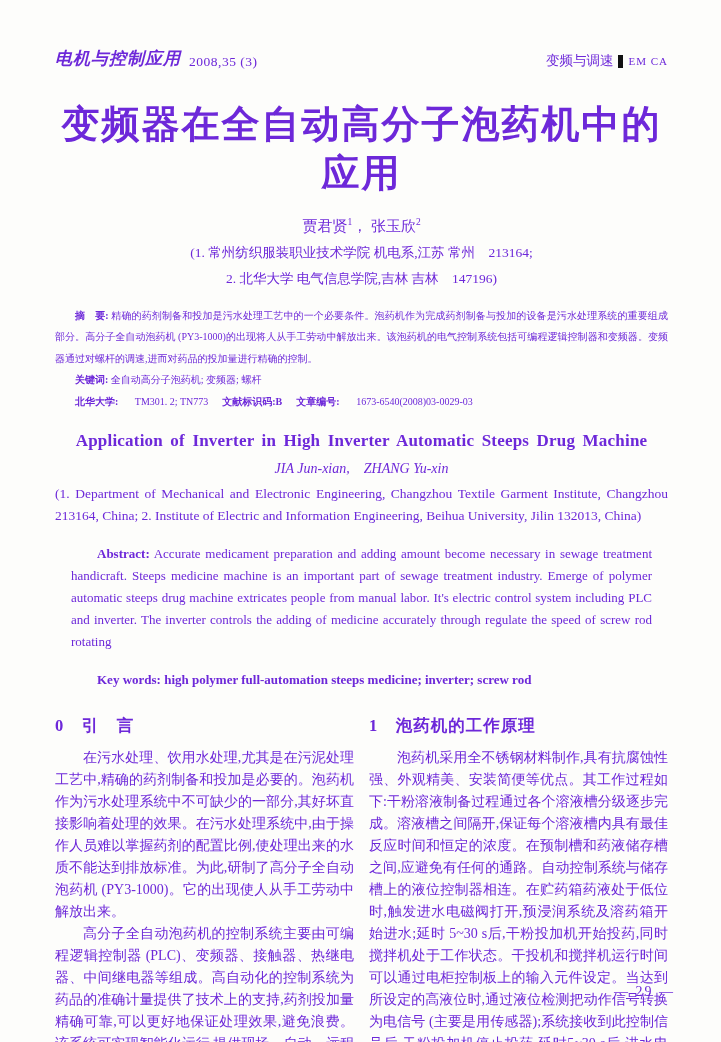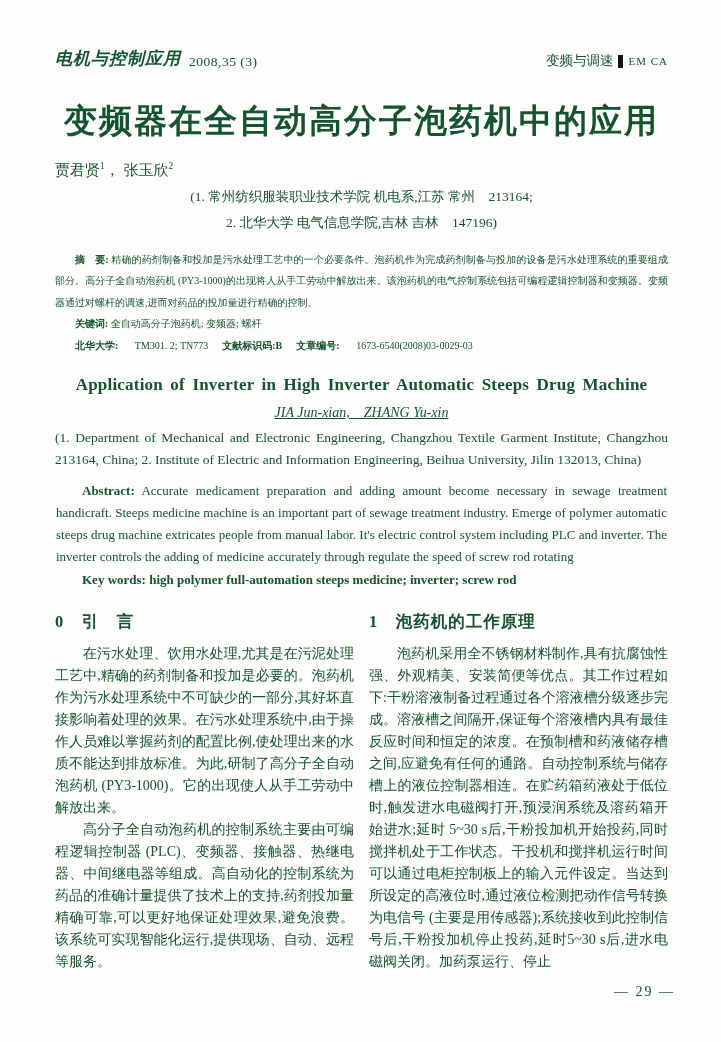--- a/index.html
+++ b/index.html
@@ -1,62 +1,62 @@
 <!DOCTYPE html>
 <html><head>
 <meta charset="utf-8">
 <style>
   html,body{margin:0;padding:0;background:#e8e8e8;}
   .page{
     position:relative;
     width:721px;height:1042px;
     margin:0 auto;
     background:#fdfdfb;
-    color:#14532d;
+    color:#6d28d9;
     font-family:"Liberation Serif","DejaVu Serif",serif;
     box-sizing:border-box;
     padding:46px 53px 0 55px;
     overflow:hidden;
   }
   
   .hdr{display:flex;justify-content:space-between;align-items:flex-end;height:24px;}
   .hdr-left{display:flex;align-items:flex-end;gap:8px;}
   .journal-name{
     font-style:italic;font-weight:bold;font-size:17px;letter-spacing:1px;
     font-family:"DejaVu Serif","Liberation Serif",serif;
   }
   .journal-issue{font-size:13.5px;letter-spacing:.5px;}
   .hdr-right{display:flex;align-items:center;gap:5px;font-size:13.5px;}
   .hdr-bar{display:inline-block;width:5px;height:13px;background:#111;}
   .hdr-logo{font-size:11px;letter-spacing:1px;font-family:"Liberation Serif",serif;}
   
   .title-cn{
     margin:30px 0 0 0;text-align:center;
-    font-size:33px;font-weight:bold;letter-spacing:2px;line-height:1.3;
+    font-size:38px;font-weight:bold;letter-spacing:2px;line-height:1.3;
   }
-  .authors-cn{margin-top:18px;text-align:left;font-size:15px;}
+  .authors-cn{margin-top:18px;text-align:center;font-size:15px;}
   .authors-cn sup{font-size:9.5px;}
   .affil{margin-top:6px;text-align:center;font-size:13.5px;line-height:22px;}
   .affil p{margin:4px;}
   
   .abs-cn{margin-top:15px;font-size:10px;line-height:21.5px;text-align:justify;}
   .abs-cn p{margin:0;text-indent:2em;}
   .lbl{font-weight:bold;}
   .clc-line span{margin-right:14px;}
   .clc-line span:last-child{margin-right:0;}
   
   .en-block{margin-top:18px;}
   .title-en{
     margin:0;text-align:center;font-size:17px;font-weight:bold;
     word-spacing:3px;letter-spacing:.2px;line-height:1.35;
   }
-  .authors-en{margin:7px 0 0 0;text-align:center;font-style:italic;font-size:14px;text-decoration:underline;}
+  .authors-en{margin:7px 0 0 0;text-align:center;font-style:italic;font-size:14px;}
   .affil-en{margin:5px 0 0 0;font-size:13.5px;line-height:22px;text-align:justify;}
   .abs-en{margin-top:9px;font-size:13px;line-height:22px;text-align:justify;}
-  .abs-en p{margin:1px;text-indent:2em;}
+  .abs-en p{margin:16px;text-indent:2em;}
   .kw-en{font-weight:bold;}
   
   .cols{display:flex;gap:15px;margin-top:12px;}
   .col{width:300px;}
   .sec-head{margin:8px 0 10px 0;font-size:16.5px;font-weight:bold;letter-spacing:1px;}
   .col p.body{margin:0;font-size:14px;line-height:22px;text-indent:2em;text-align:justify;}
   .col p.body + p.body{margin-top:0;}
   
   .pageno{position:absolute;right:46px;bottom:42px;font-size:14px;letter-spacing:2px;}
 </style>

